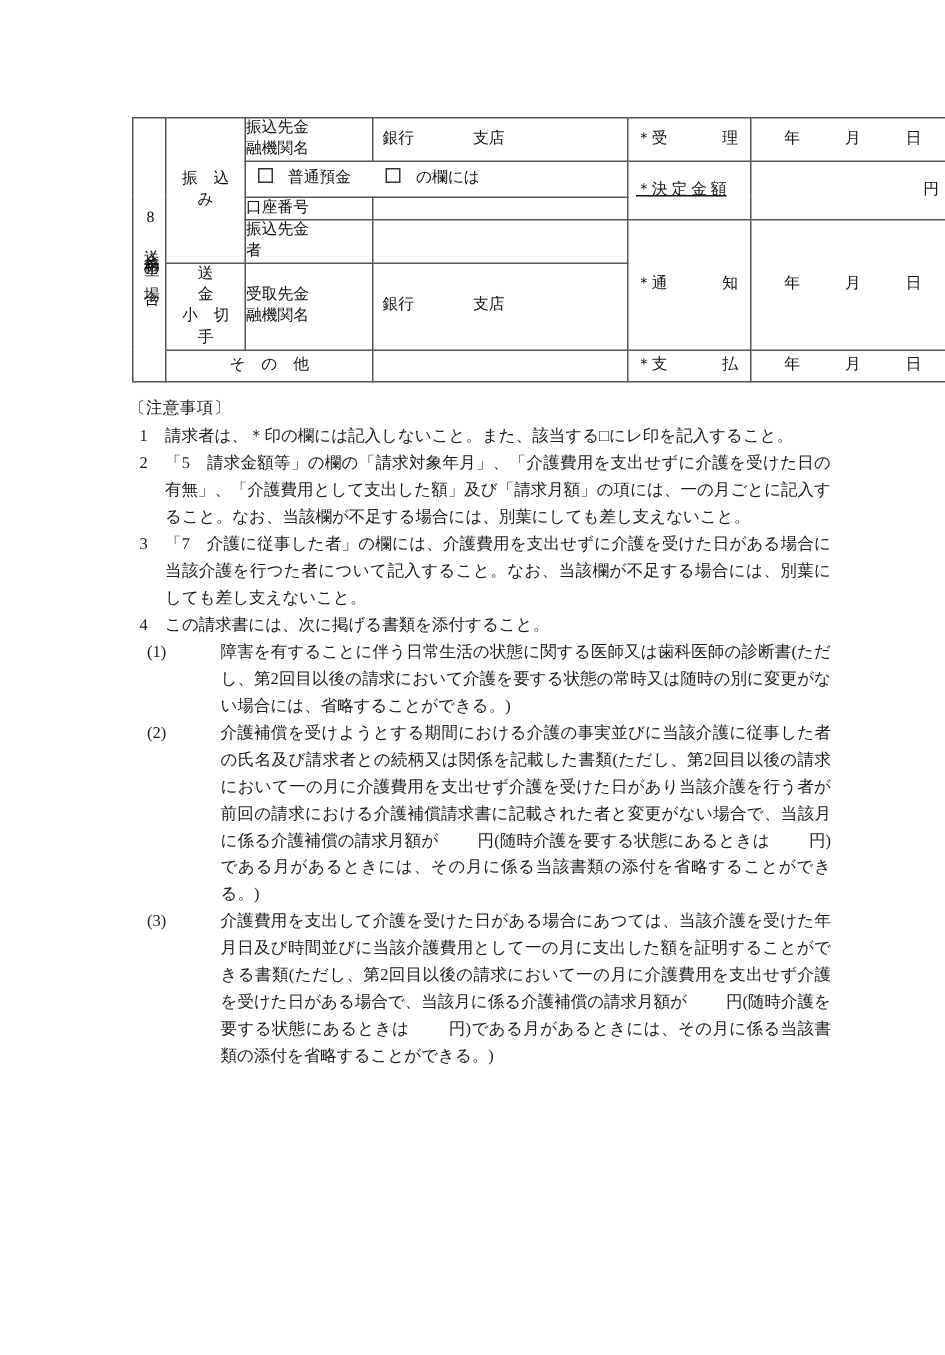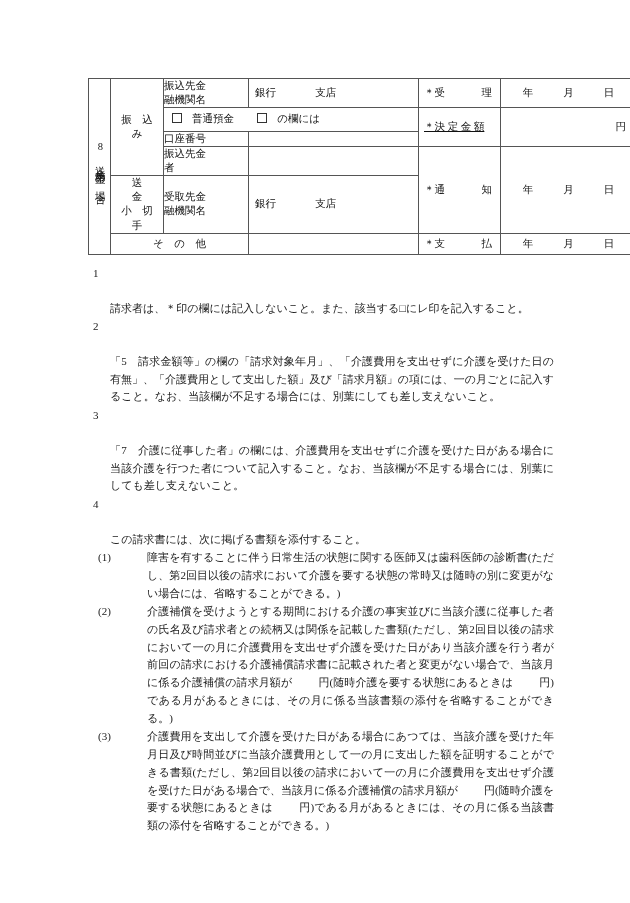--- a/index.html
+++ b/index.html
@@ -130,21 +130,20 @@
     width: 24px;
     text-align: left;
     padding-left: 7px;
     box-sizing: border-box;
   }
   .note-body {
     flex: 1 1 auto;
     text-align: justify;
     text-justify: inter-character;
     text-align-last: left;
-    margin-top: 35px;
   }
   .sub-item {
     display: flex;
     align-items: flex-start;
     margin-top: 0.5px;
   }
   .sub-num {
     flex: 0 0 auto;
     width: 36px;
     padding-left: 12px;
@@ -284,20 +283,21 @@
         <td>
           <div class="ymd">
             <span>年</span><span class="sp"></span><span>月</span><span class="sp"></span><span>日</span>
           </div>
         </td>
       </tr>
     </tbody>
   </table>
 
   <div class="notes">
+    <div class="notes-title">〔注意事項〕</div>
 
     <div class="note-item">
       <div class="note-num">1</div>
       <div class="note-body">請求者は、＊印の欄には記入しないこと。また、該当する□にレ印を記入すること。</div>
     </div>
 
     <div class="note-item">
       <div class="note-num">2</div>
       <div class="note-body">「5　請求金額等」の欄の「請求対象年月」、「介護費用を支出せずに介護を受けた日の有無」、「介護費用として支出した額」及び「請求月額」の項には、一の月ごとに記入すること。なお、当該欄が不足する場合には、別葉にしても差し支えないこと。</div>
     </div>

